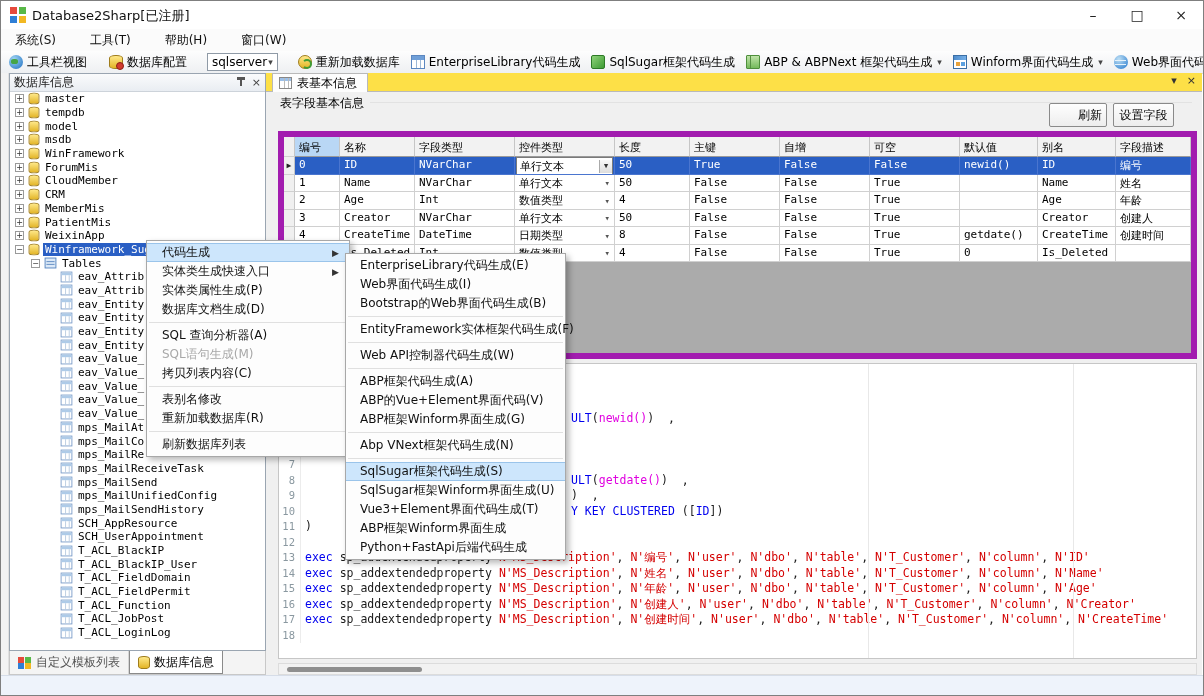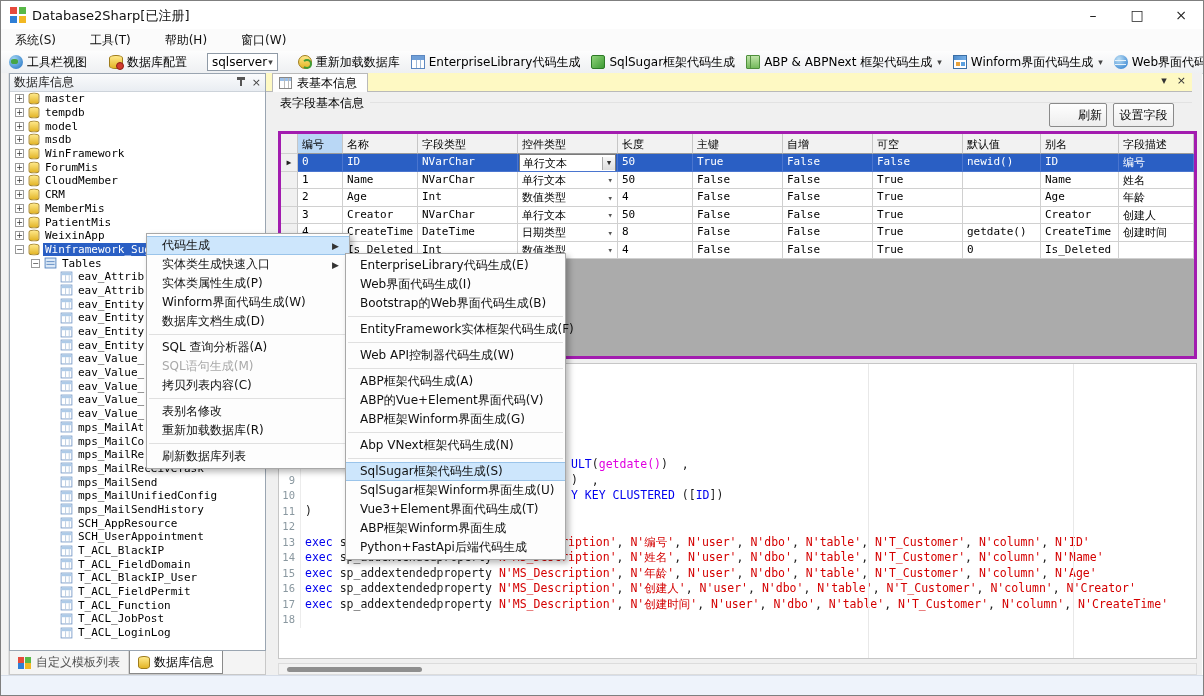--- a/index.html
+++ b/index.html
@@ -77,31 +77,31 @@
   .tree .ic { margin-right:3px; transform:scale(.9); }
 
   
   .bottomtabs { position:absolute; left:8px; bottom:20px; width:257px; height:24px; background:#f4f4f4; border:1px solid #c8c8c8; border-top:none; display:flex; align-items:stretch; }
   .btab { display:flex; align-items:center; gap:4px; padding:0 8px; font-size:12px; color:#555; border-right:1px solid #d5d5d5; }
   .btab.active { background:#fff; border:1px solid #8a8a8a; border-top:none; color:#000; }
   .statusstrip { position:absolute; left:0; bottom:0; width:100%; height:20px; background:#eef3fb; border-top:1px solid #d6dde8; }
 
   
   .rightpane { position:absolute; left:265px; top:72px; right:1px; bottom:20px; background:#f0f0f0; }
-  .tabstrip { position:absolute; left:0; top:0; right:10px; height:19px; background:#fef9c3; border-bottom:1px solid #b9b9b9; }
+  .tabstrip { position:absolute; left:0; top:0; right:0; height:19px; background:#fde047; border-bottom:1px solid #b9b9b9; }
   .mtab { position:absolute; left:6px; top:0; height:19px; background:#fdfdfd; border:1px solid #b9b9b9; border-bottom:none; display:flex; align-items:center; gap:5px; padding:0 10px 0 6px; font-size:12px; }
   .tabstrip .right { position:absolute; right:6px; top:1px; display:flex; gap:10px; color:#333; font-size:11px; }
   .grouplabel { position:absolute; left:14px; top:22px; font-size:12px; color:#000; }
   .groupline { position:absolute; left:104px; top:29px; right:10px; height:1px; background:#e2e2e2; }
   .gbtn { position:absolute; top:30px; height:24px; background:linear-gradient(#fefefe,#ededed); border:1px solid #8a8a8a; border-radius:2px; text-align:center; line-height:22px; font-size:12px; }
   .btn-refresh { left:783px; width:58px;padding-left:24px; }
   .btn-alias { left:847px; width:61px; }
 
   
-  .grid { position:absolute; left:12px; top:58px; width:919px; height:228px; background:#ababab; border:3px solid #a21caf; font-family:"DejaVu Sans Mono","Liberation Mono",monospace; font-size:11px; }
+  .grid { position:absolute; left:12px; top:58px; width:919px; height:228px; background:#ababab; border:6px solid #a21caf; font-family:"DejaVu Sans Mono","Liberation Mono",monospace; font-size:11px; }
   .grow { display:flex; height:17.5px; background:#fff; }
   .grow.hdr { height:20px; background:#f2f2f2; font-family:"DejaVu Sans",sans-serif; }
   .gc { flex:none; border-right:1px solid #d0d0d0; border-bottom:1px solid #d0d0d0; padding:1px 4px 0 4px; overflow:hidden; white-space:nowrap; }
   .grow.hdr .gc { border-right:1px solid #c6c6c6; border-bottom:1px solid #9a9a9a; padding-top:3px; }
   .gsel { width:23px; background:#f0f0f0; border-right:1px solid #c6c6c6; border-bottom:1px solid #d0d0d0; text-align:center; font-size:8px; color:#222; padding-top:4px; }
   .grow.selrow .gc { background:#2a5fc4; color:#fff; border-right-color:#4a75cf; border-bottom-color:#4a75cf; }
   .hdr .hl { background:#b9d7f5; }
   .combocell { display:flex; justify-content:space-between; align-items:center; }
   .combocell .dd { color:#555; }
   .combobox { background:#fff; color:#000; display:flex; justify-content:space-between; align-items:center; margin:-1px -3px 0 -3px; padding:1px 0 1px 3px; border:1px solid #7a7a7a; }
@@ -112,21 +112,21 @@
   .vguide { position:absolute; top:0; bottom:0; width:1px; background:#e8e8e8; }
   .cl { height:15.5px; display:flex; white-space:pre; }
   .ln { width:22px; flex:none; text-align:right; padding-right:5px; color:#8a98a0; border-right:1px solid #ececec; font-size:10.5px; padding-top:1px; }
   .lc { padding-left:4px; }
   .kw{color:#0000ee;} .fn{color:#e000e0;} .str{color:#d40000;} .pl{color:#1a1a1a;}
   .hscroll { position:absolute; left:12px; top:590px; width:919px; height:12px; background:#f2f2f2; border:1px solid #dcdcdc; }
   .hthumb { position:absolute; left:8px; top:3px; width:135px; height:5px; background:#8f8f8f; border-radius:3px; }
 
   
   .menu { position:absolute; background:#fdfdfd; border:1px solid #a8a8a8; box-shadow:3px 3px 6px rgba(0,0,0,.28); padding:2px 0; z-index:50; }
-  .menu1 { left:145px; top:232px; width:204px; }
+  .menu1 { left:145px; top:239px; width:204px; }
   .menu2 { left:344px; top:252px; width:221px; }
   .mi { height:19px; display:flex; align-items:center; padding:0 10px 0 15px; font-size:12px; color:#111; white-space:nowrap; }
   .menu2 .mi { padding-left:14px; }
   .mi .lbl { flex:1; }
   .mi .arr { font-size:9px; color:#333; margin-left:8px; }
   .mi.hl { background:#cde6fc; border-top:1px solid #9ac4ea; border-bottom:1px solid #9ac4ea; height:19px; }
   .mi.disabled { color:#a8a8a8; }
   .msep { height:1px; background:#e0e0e0; margin:3px 2px; }
 </style>
 </head>
@@ -374,26 +374,26 @@
           <span class="tlbl">SCH_UserAppointment</span>
         </div>
         <div class="trow" style="padding-left: 37px;">
           <span style="width: 13px;"></span>
           <span class="ic ic-table"></span>
           <span class="tlbl">T_ACL_BlackIP</span>
         </div>
         <div class="trow" style="padding-left: 37px;">
           <span style="width: 13px;"></span>
           <span class="ic ic-table"></span>
+          <span class="tlbl">T_ACL_BlackIP_User</span>
+        </div>
+        <div class="trow" style="padding-left: 37px;">
+          <span style="width: 13px;"></span>
+          <span class="ic ic-table"></span>
           <span class="tlbl">T_ACL_FieldDomain</span>
-        </div>
-        <div class="trow" style="padding-left: 37px;">
-          <span style="width: 13px;"></span>
-          <span class="ic ic-table"></span>
-          <span class="tlbl">T_ACL_BlackIP_User</span>
         </div>
         <div class="trow" style="padding-left: 37px;">
           <span style="width: 13px;"></span>
           <span class="ic ic-table"></span>
           <span class="tlbl">T_ACL_FieldPermit</span>
         </div>
         <div class="trow" style="padding-left: 37px;">
           <span style="width: 13px;"></span>
           <span class="ic ic-table"></span>
           <span class="tlbl">T_ACL_Function</span>
@@ -562,20 +562,21 @@
           <div class="gc" style="width: 78px;">Is_Deleted</div>
           <div class="gc" style="width: 75px;"></div>
         </div>
       </div>
     <div class="code" id="code">
       <div class="vguide" style="left:589px"></div>
       <div class="vguide" style="left:794px"></div>
     <div class="cl"><span class="ln">1</span><span class="lc"></span></div>
         <div class="cl"><span class="ln">2</span><span class="lc"></span></div>
         <div class="cl"><span class="ln">3</span><span class="lc"></span></div>
+        <div class="cl"><span class="ln">4</span><span class="lc" style="padding-left: 270px;"><span class="kw">ULT</span><span class="pl">(</span><span class="fn">newid()</span><span class="pl">)</span><span class="pl">  ,</span></span></div>
         <div class="cl"><span class="ln">5</span><span class="lc"></span></div>
         <div class="cl"><span class="ln">6</span><span class="lc"></span></div>
         <div class="cl"><span class="ln">7</span><span class="lc"></span></div>
         <div class="cl"><span class="ln">8</span><span class="lc" style="padding-left: 270px;"><span class="kw">ULT</span><span class="pl">(</span><span class="fn">getdate()</span><span class="pl">)</span><span class="pl">  ,</span></span></div>
         <div class="cl"><span class="ln">9</span><span class="lc" style="padding-left: 270px;"><span class="pl">)  ,</span></span></div>
         <div class="cl"><span class="ln">10</span><span class="lc" style="padding-left: 270px;"><span class="kw">Y KEY CLUSTERED</span><span class="pl"> ([</span><span class="kw">ID</span><span class="pl">])</span></span></div>
         <div class="cl"><span class="ln">11</span><span class="lc"><span class="pl">)</span></span></div>
         <div class="cl"><span class="ln">12</span><span class="lc"></span></div>
         <div class="cl"><span class="ln">13</span><span class="lc"><span class="kw">exec</span><span class="pl"> sp_addextendedproperty </span><span class="str">N'MS_Description'</span><span class="pl">, </span><span class="str">N'编号'</span><span class="pl">, </span><span class="str">N'user'</span><span class="pl">, </span><span class="str">N'dbo'</span><span class="pl">, </span><span class="str">N'table'</span><span class="pl">, </span><span class="str">N'T_Customer'</span><span class="pl">, </span><span class="str">N'column'</span><span class="pl">, </span><span class="str">N'ID'</span></span></div>
         <div class="cl"><span class="ln">14</span><span class="lc"><span class="kw">exec</span><span class="pl"> sp_addextendedproperty </span><span class="str">N'MS_Description'</span><span class="pl">, </span><span class="str">N'姓名'</span><span class="pl">, </span><span class="str">N'user'</span><span class="pl">, </span><span class="str">N'dbo'</span><span class="pl">, </span><span class="str">N'table'</span><span class="pl">, </span><span class="str">N'T_Customer'</span><span class="pl">, </span><span class="str">N'column'</span><span class="pl">, </span><span class="str">N'Name'</span></span></div>
@@ -595,23 +596,20 @@
         <span class="arr">▶</span>
       </div>
       <div class="mi">
         <span class="lbl">实体类生成快速入口</span>
         <span class="arr">▶</span>
       </div>
       <div class="mi">
         <span class="lbl">实体类属性生成(P)</span>
       </div>
       <div class="mi">
-        <span class="lbl">Winform界面代码生成(W)</span>
-      </div>
-      <div class="mi">
         <span class="lbl">数据库文档生成(D)</span>
       </div>
       <div class="msep"></div>
       <div class="mi">
         <span class="lbl">SQL 查询分析器(A)</span>
       </div>
       <div class="mi disabled">
         <span class="lbl">SQL语句生成(M)</span>
       </div>
       <div class="mi">

